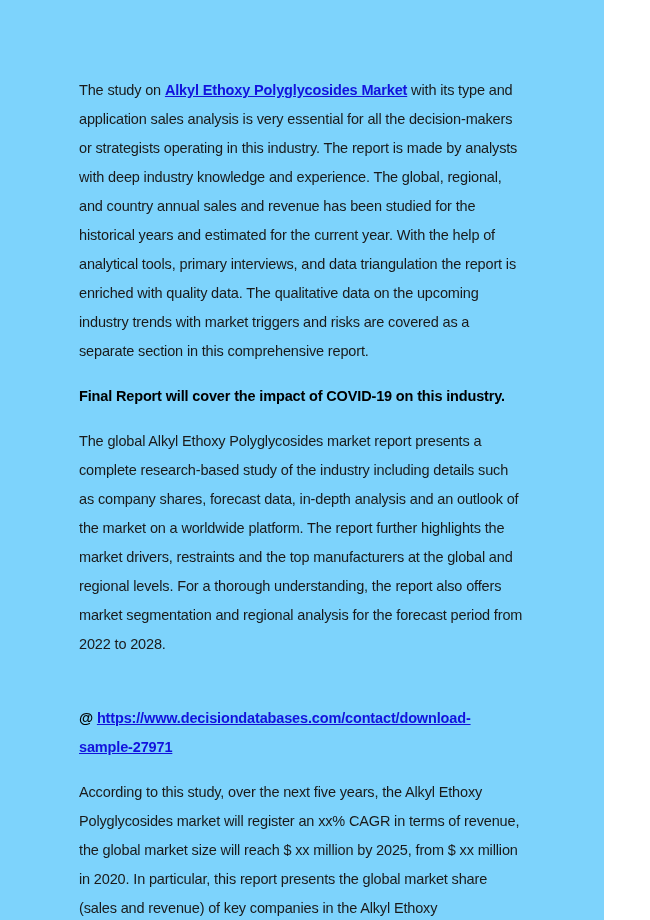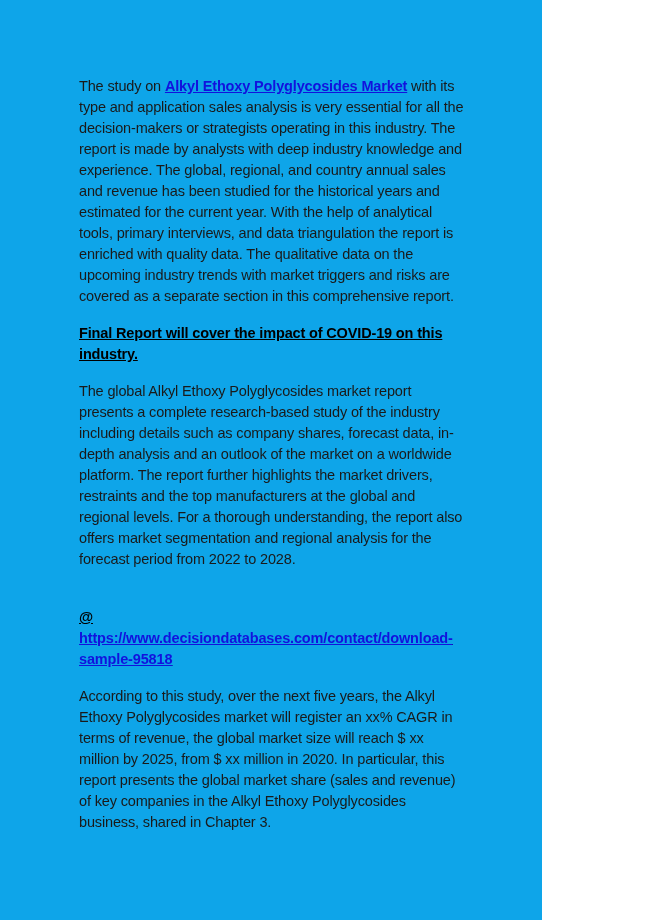--- a/index.html
+++ b/index.html
@@ -2,57 +2,56 @@
 <html><head>
 <meta charset="utf-8">
 <style>
   html, body {
     margin: 0;
     padding: 0;
     background: #ffffff;
   }
   .page {
     position: relative;
-    width: 542px;
+    width: 604px;
     height: 920px;
     box-sizing: border-box;
-    background: #0ea5e9;
+    background: #7dd3fc;
     padding: 76px 78px 0 79px;
     font-family: "Liberation Sans", sans-serif;
     font-size: 14.5px;
-    line-height: 21px;
+    line-height: 29px;
     letter-spacing: -0.15px;
     color: #1a1a1a;
     text-align: left;
     overflow: hidden;
   }
   .page p {
     margin: 0 0 16px 0;
   }
   .b {
     font-weight: 700;
     color: #000000;
-    text-decoration: underline;
   }
   a.doclink {
     color: #1212dd;
     font-weight: 700;
     text-decoration: underline;
     cursor: pointer;
   }
 </style>
 </head>
 <body>
 
 <div class="page">
 
   <p><span>The study on </span><a class="doclink">Alkyl Ethoxy Polyglycosides Market</a><span> with its type and application sales analysis is very essential for all the decision-makers or strategists operating in this industry. The report is made by analysts with deep industry knowledge and experience. The global, regional, and country annual sales and revenue has been studied for the historical years and estimated for the current year. With the help of analytical tools, primary interviews, and data triangulation the report is enriched with quality data. The qualitative data on the upcoming industry trends with market triggers and risks are covered as a separate section in this comprehensive report.</span></p>
 
   <p class="b">Final Report will cover the impact of COVID-19 on this industry.</p>
 
   <p>The global Alkyl Ethoxy Polyglycosides market report presents a complete research-based study of the industry including details such as company shares, forecast data, in-depth analysis and an outlook of the market on a worldwide platform. The report further highlights the market drivers, restraints and the top manufacturers at the global and regional levels. For a thorough understanding, the report also offers market segmentation and regional analysis for the forecast period from 2022 to 2028.</p>
 
-  <p class="b"><br><span>@ </span><a class="doclink"><span>https://www.decisiondatabases.com/contact/download-</span><br><span>sample-95818</span></a></p>
+  <p class="b"><br><span>@ </span><a class="doclink"><span>https://www.decisiondatabases.com/contact/download-</span><br><span>sample-27971</span></a></p>
 
   <p>According to this study, over the next five years, the Alkyl Ethoxy Polyglycosides market will register an xx% CAGR in terms of revenue, the global market size will reach $ xx million by 2025, from $ xx million in 2020. In particular, this report presents the global market share (sales and revenue) of key companies in the Alkyl Ethoxy Polyglycosides business, shared in Chapter 3.</p>
 
 
 </div>
 
 </body></html>

